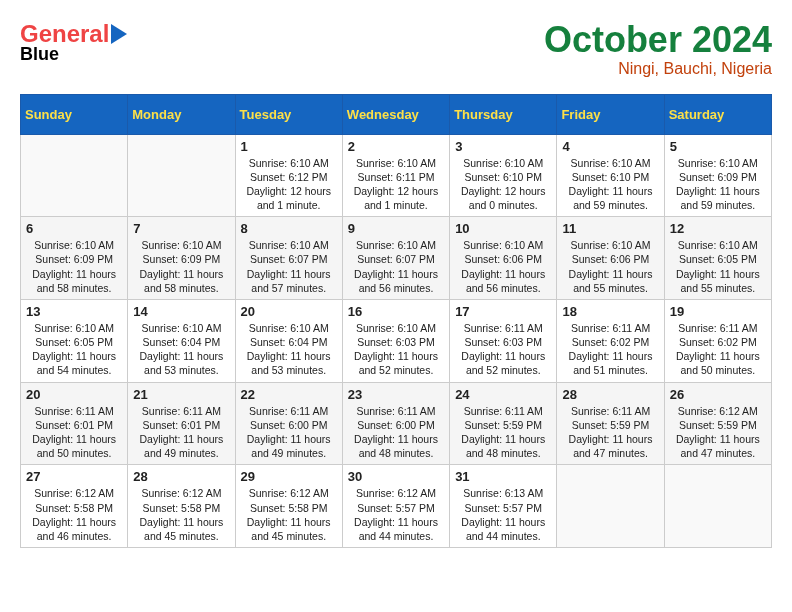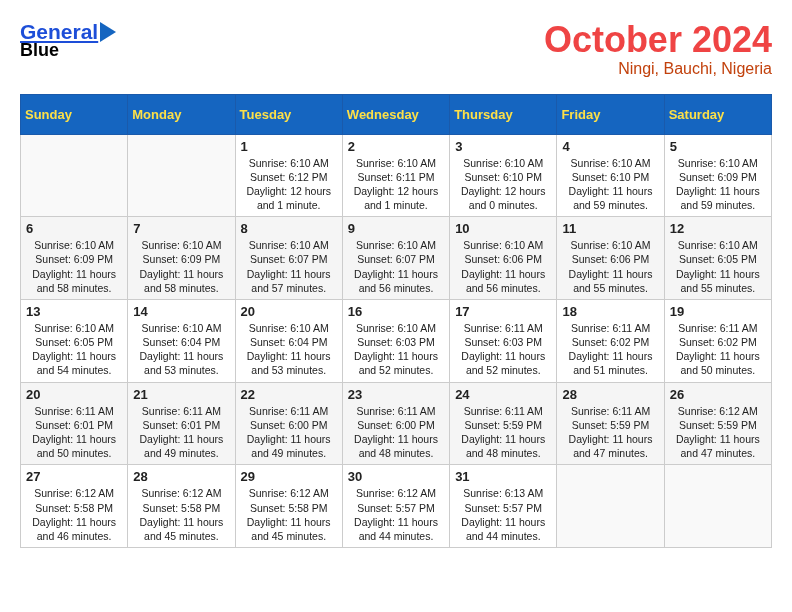--- a/index.html
+++ b/index.html
@@ -34,21 +34,21 @@
     .logo-line {
       display: flex;
       align-items: center;
     }
     .title-area {
       text-align: right;
     }
     .month-title {
       font-size: 36px;
       font-weight: bold;
-      color: #ef4444;
+      color: #15803d;
       line-height: 1.1;
     }
     .location {
       font-size: 16px;
       color: #c2410c;
     }
     .calendar {
       width: 100%;
       border-collapse: collapse;
       border: 1px solid #ccc;
@@ -90,21 +90,21 @@
     .empty-cell {
       background: #f9f9f9 !important;
     }
   </style>
 </head>
 <body>
 
 <div class="header">
   <div class="logo">
     <div class="logo-line">
-      <span style="font-size:21px;font-weight:bold;color:#1d4ed8;text-decoration:underline;">General</span>
+      <span style="font-size:24px;font-weight:bold;color:#ef4444;">General</span>
       <span class="logo-arrow"></span>
     </div>
     <span style="font-size:18px;font-weight:bold;color:#000000;margin-top:-4px;">Blue</span>
   </div>
   <div class="title-area">
     <div class="month-title">October 2024</div>
     <div class="location">Ningi, Bauchi, Nigeria</div>
   </div>
 </div>
 

